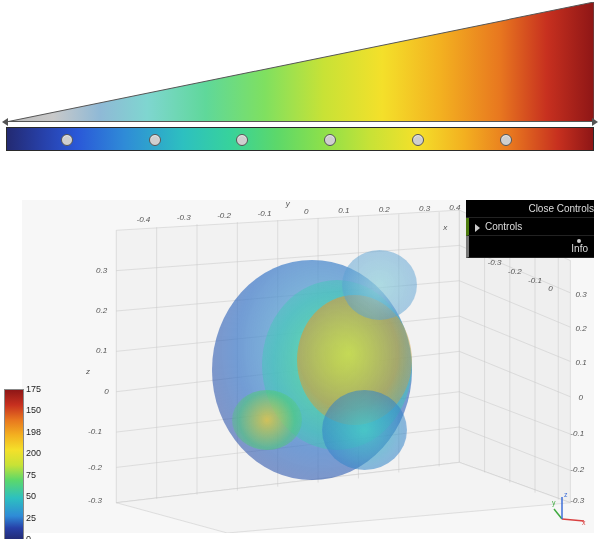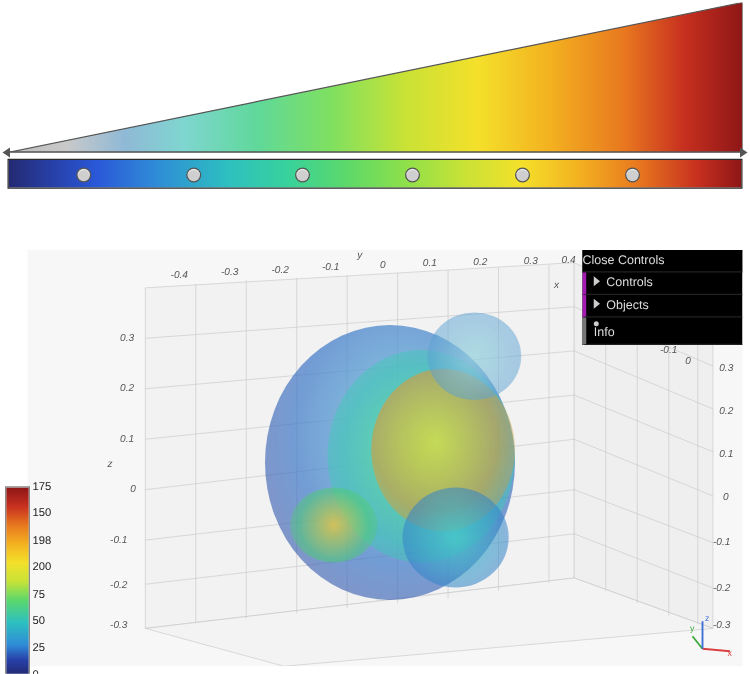--- a/index.html
+++ b/index.html
@@ -21,22 +21,22 @@
       #232a72 0%, #2740a8 6%, #2a58d8 12%, #2f8bd7 20%, #2dc0c0 30%,
       #37d29c 38%, #5cd86a 46%, #8de04a 54%, #c8e236 62%, #f4e02a 70%,
       #f3b020 78%, #e8771f 86%, #c7301f 94%, #8e1616 100%);
   }
   .hbar .handle{position:absolute;top:50%;width:10px;height:10px;margin-left:-5px;margin-top:-5px;border-radius:50%;background:#cfcfcf;border:1px solid #555;box-shadow:inset 0 1px 1px rgba(255,255,255,.6);}
   
   .viewport{position:absolute;left:22px;right:6px;top:200px;bottom:6px;background:#f7f7f7;overflow:hidden;}
   .vp-svg{position:absolute;left:0;top:0;width:100%;height:100%;}
   
   .gui{position:absolute;top:0;right:0;width:128px;background:#000;color:#ddd;font-size:10px;}
-  .gui .hdr{background:#000;text-align:left;padding:3px 0;border-bottom:1px solid #222;cursor:pointer;}
-  .gui .row{display:flex;align-items:flex-start;padding:3px 6px;border-left:3px solid #a21caf;border-bottom:1px solid #222;cursor:pointer;}
+  .gui .hdr{background:#000;text-align:right;padding:3px 0;border-bottom:1px solid #222;cursor:pointer;}
+  .gui .row{display:flex;align-items:flex-end;padding:3px 6px;border-left:3px solid #4d7c0f;border-bottom:1px solid #222;cursor:pointer;}
   .gui .row .arrow{width:0;height:0;border-top:4px solid transparent;border-bottom:4px solid transparent;border-left:5px solid #ccc;margin-right:5px;}
   
   .vlegend{position:absolute;left:4px;bottom:0;width:48px;height:150px;}
   .vlegend .bar{position:absolute;left:0;top:0;width:18px;height:100%;background:linear-gradient(to bottom,
     #8e1616 0%, #c7301f 10%, #e8771f 20%, #f3b020 30%, #f4e02a 40%,
     #c8e236 50%, #5cd86a 60%, #2dc0c0 72%, #2f8bd7 84%, #2740a8 92%, #232a72 100%);
     border:1px solid #888;}
   .vlegend .ticks{position:absolute;left:22px;top:0;bottom:0;width:24px;}
   .vlegend .tick{position:absolute;left:0;font-size:9px;color:#222;transform:translateY(-50%);}
   
@@ -168,24 +168,20 @@
     <div class="layer" style="left:140px;top:10px;width:75px;height:70px;background:radial-gradient(circle, rgba(150,210,220,.75), rgba(90,160,210,.5) 70%, rgba(90,160,210,0));"></div>
     <div class="layer" style="left:120px;top:150px;width:85px;height:80px;background:radial-gradient(circle, rgba(70,200,200,.8), rgba(50,130,200,.55) 70%, rgba(50,130,200,0));"></div>
   </div>
 
   <div class="gui">
     <div class="hdr">Close Controls</div>
     <div class="row">
       <span class="arrow"></span>
       <span>Controls</span>
     </div>
-    <div class="row">
-      <span class="arrow"></span>
-      <span>Objects</span>
-    </div>
     <div class="row" style="border-left-color:#777;flex-direction:column;">
       <span style="width:4px;height:4px;border-radius:50%;background:#ccc;margin-right:7px;"></span>
       <span>Info</span>
     </div>
   </div>
 
   <div class="orient">
     <svg viewBox="0 0 36 36">
       <line x1="10" y1="28" x2="32" y2="30" stroke="#d94040" stroke-width="1.5"></line>
       <line x1="10" y1="28" x2="2" y2="18" stroke="#3faa3f" stroke-width="1.5"></line>

